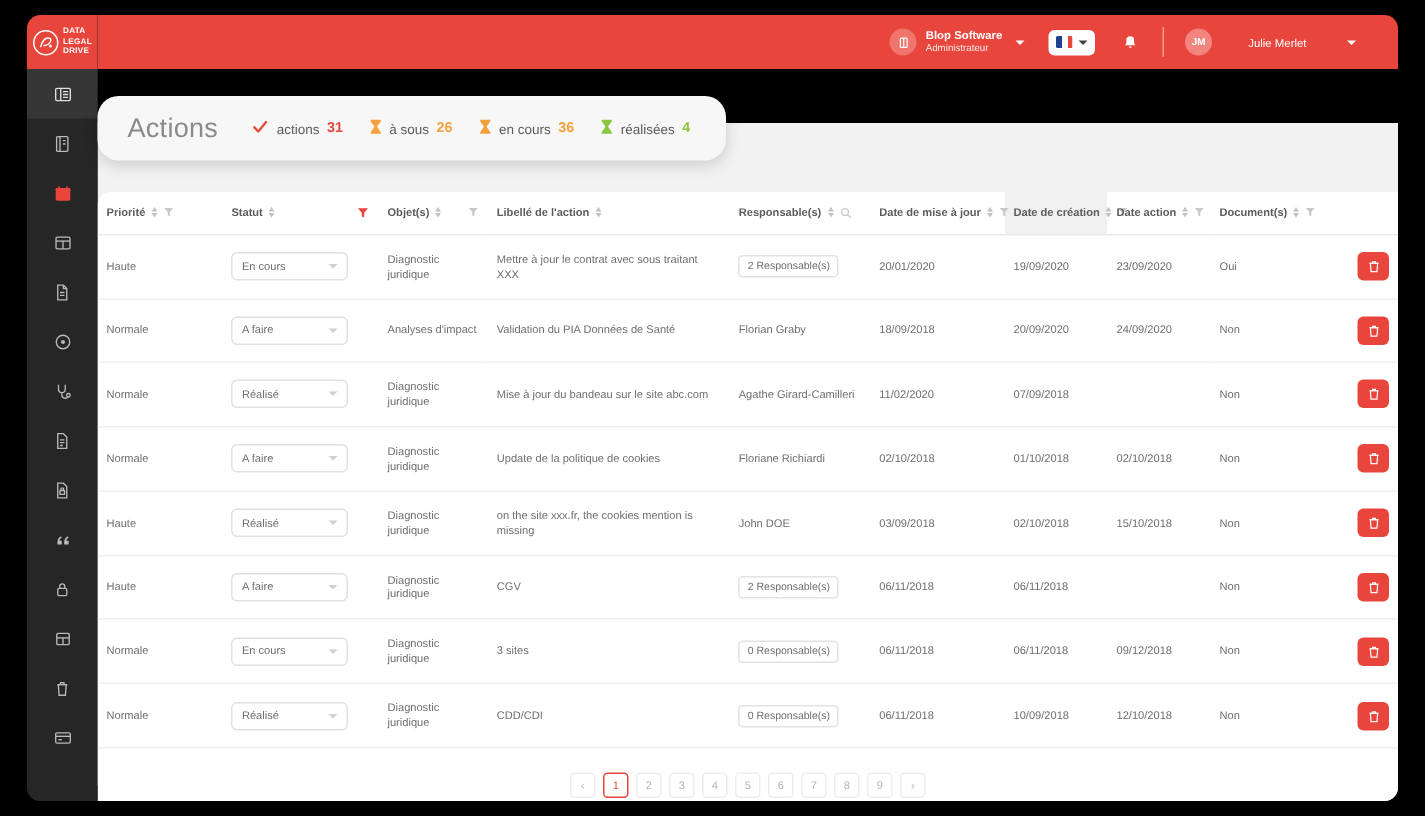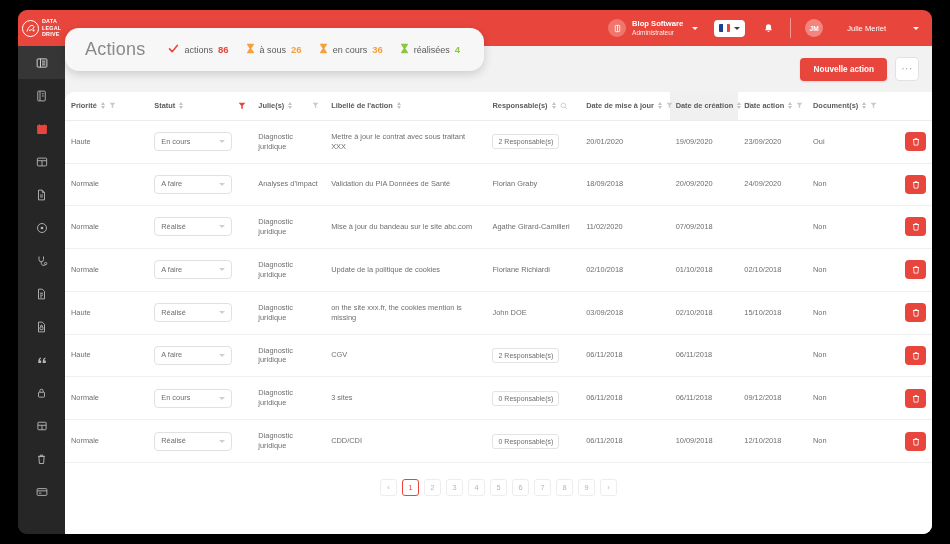--- a/index.html
+++ b/index.html
@@ -75,21 +75,21 @@
     flex: 1;
     display: flex; flex-direction: column;
     position: relative;
     min-width: 0;
   }
   .topbar {
     height: 36px;
     background: #e8463c;
     border-radius: 0 9px 0 0;
     display: flex; align-items: center; justify-content: flex-end;
-    padding-right: 13px;
+    padding-right: 28px;
     gap: 0px;
     flex: none;
   }
   .org {
     display: flex; align-items: center; gap: 6px;
     color: #fff; cursor: pointer;
     margin-right: 16px;
   }
   .org-avatar {
     width: 18px; height: 18px; border-radius: 50%;
@@ -134,20 +134,21 @@
     font-size: 6.6px; color: #fff; font-weight: bold;
   }
   .user-name { font-size: 7.6px; }
   
   .content {
     flex: 1;
     background: #f2f2f2;
     border-radius: 0 0 9px 0;
     position: relative;
     padding: 0;
+    margin-top: 36px;
   }
   .action-bar {
     height: 46px;
     display: flex; align-items: center; justify-content: flex-end;
     padding-right: 13px;
     gap: 8px;
   }
   .btn-primary {
     background: #e8463c; color: #fff;
     font-size: 8.2px; font-weight: bold;
@@ -438,21 +439,21 @@
       <div class="actions-card">
         <div class="actions-title">Actions</div>
 
         <div class="stat">
           <span>
             <svg width="11" height="11" viewBox="0 0 14 14" fill="none" stroke="#e8463c" stroke-width="2" stroke-linecap="round" stroke-linejoin="round">
                 <polyline points="2,7.5 5.3,11 12,3"></polyline>
               </svg>
           </span>
           <span class="lbl">actions</span>
-          <span class="val" style="color:#e8463c">86</span>
+          <span class="val" style="color:#e8463c">31</span>
         </div>
 
         <div class="stat">
           <span>
             <svg width="9" height="11" viewBox="0 0 10 13" fill="#f4a03c">
                 <path d="M1 1h8v1.2L6 6.5l3 4.3V12H1v-1.2l3-4.3L1 2.2z"></path>
               </svg>
           </span>
           <span class="lbl">à sous</span>
           <span class="val" style="color:#f4a03c">26</span>
@@ -472,24 +473,20 @@
           <span>
             <svg width="9" height="11" viewBox="0 0 10 13" fill="#8cc63f">
                 <path d="M1 1h8v1.2L6 6.5l3 4.3V12H1v-1.2l3-4.3L1 2.2z"></path>
               </svg>
           </span>
           <span class="lbl">réalisées</span>
           <span class="val" style="color:#8cc63f">4</span>
         </div>
       </div>
 
-      <div class="action-bar">
-        <button class="btn-primary">Nouvelle action</button>
-        <button class="btn-dots">···</button>
-      </div>
 
       <div class="panel">
         <table>
           <colgroup>
             <col style="width:80px">
               <col style="width:100px">
               <col style="width:70px">
             <col style="width:155px">
               <col style="width:90px">
               <col style="width:86px">
@@ -523,21 +520,21 @@
                     </span>
                 <span class="funnel" style="margin-left:auto">
                       <svg width="8" height="8" viewBox="0 0 10 10" fill="#e8463c">
                         <path d="M.8 1h8.4L6 4.8V9L4 7.8V4.8z"></path>
                       </svg>
                     </span>
               </div>
                 </th>
               <th>
                   <div class="th-inner">
-                <span class="th-label">Julie(s)</span>
+                <span class="th-label">Objet(s)</span>
                 <span class="sorter">
                       <i class="up"></i>
                       <i class="dn"></i>
                     </span>
                 <span class="funnel" style="margin-left:auto">
                       <svg width="7" height="7" viewBox="0 0 10 10" fill="#c9c9c9">
                         <path d="M.8 1h8.4L6 4.8V9L4 7.8V4.8z"></path>
                       </svg>
                     </span>
               </div>

